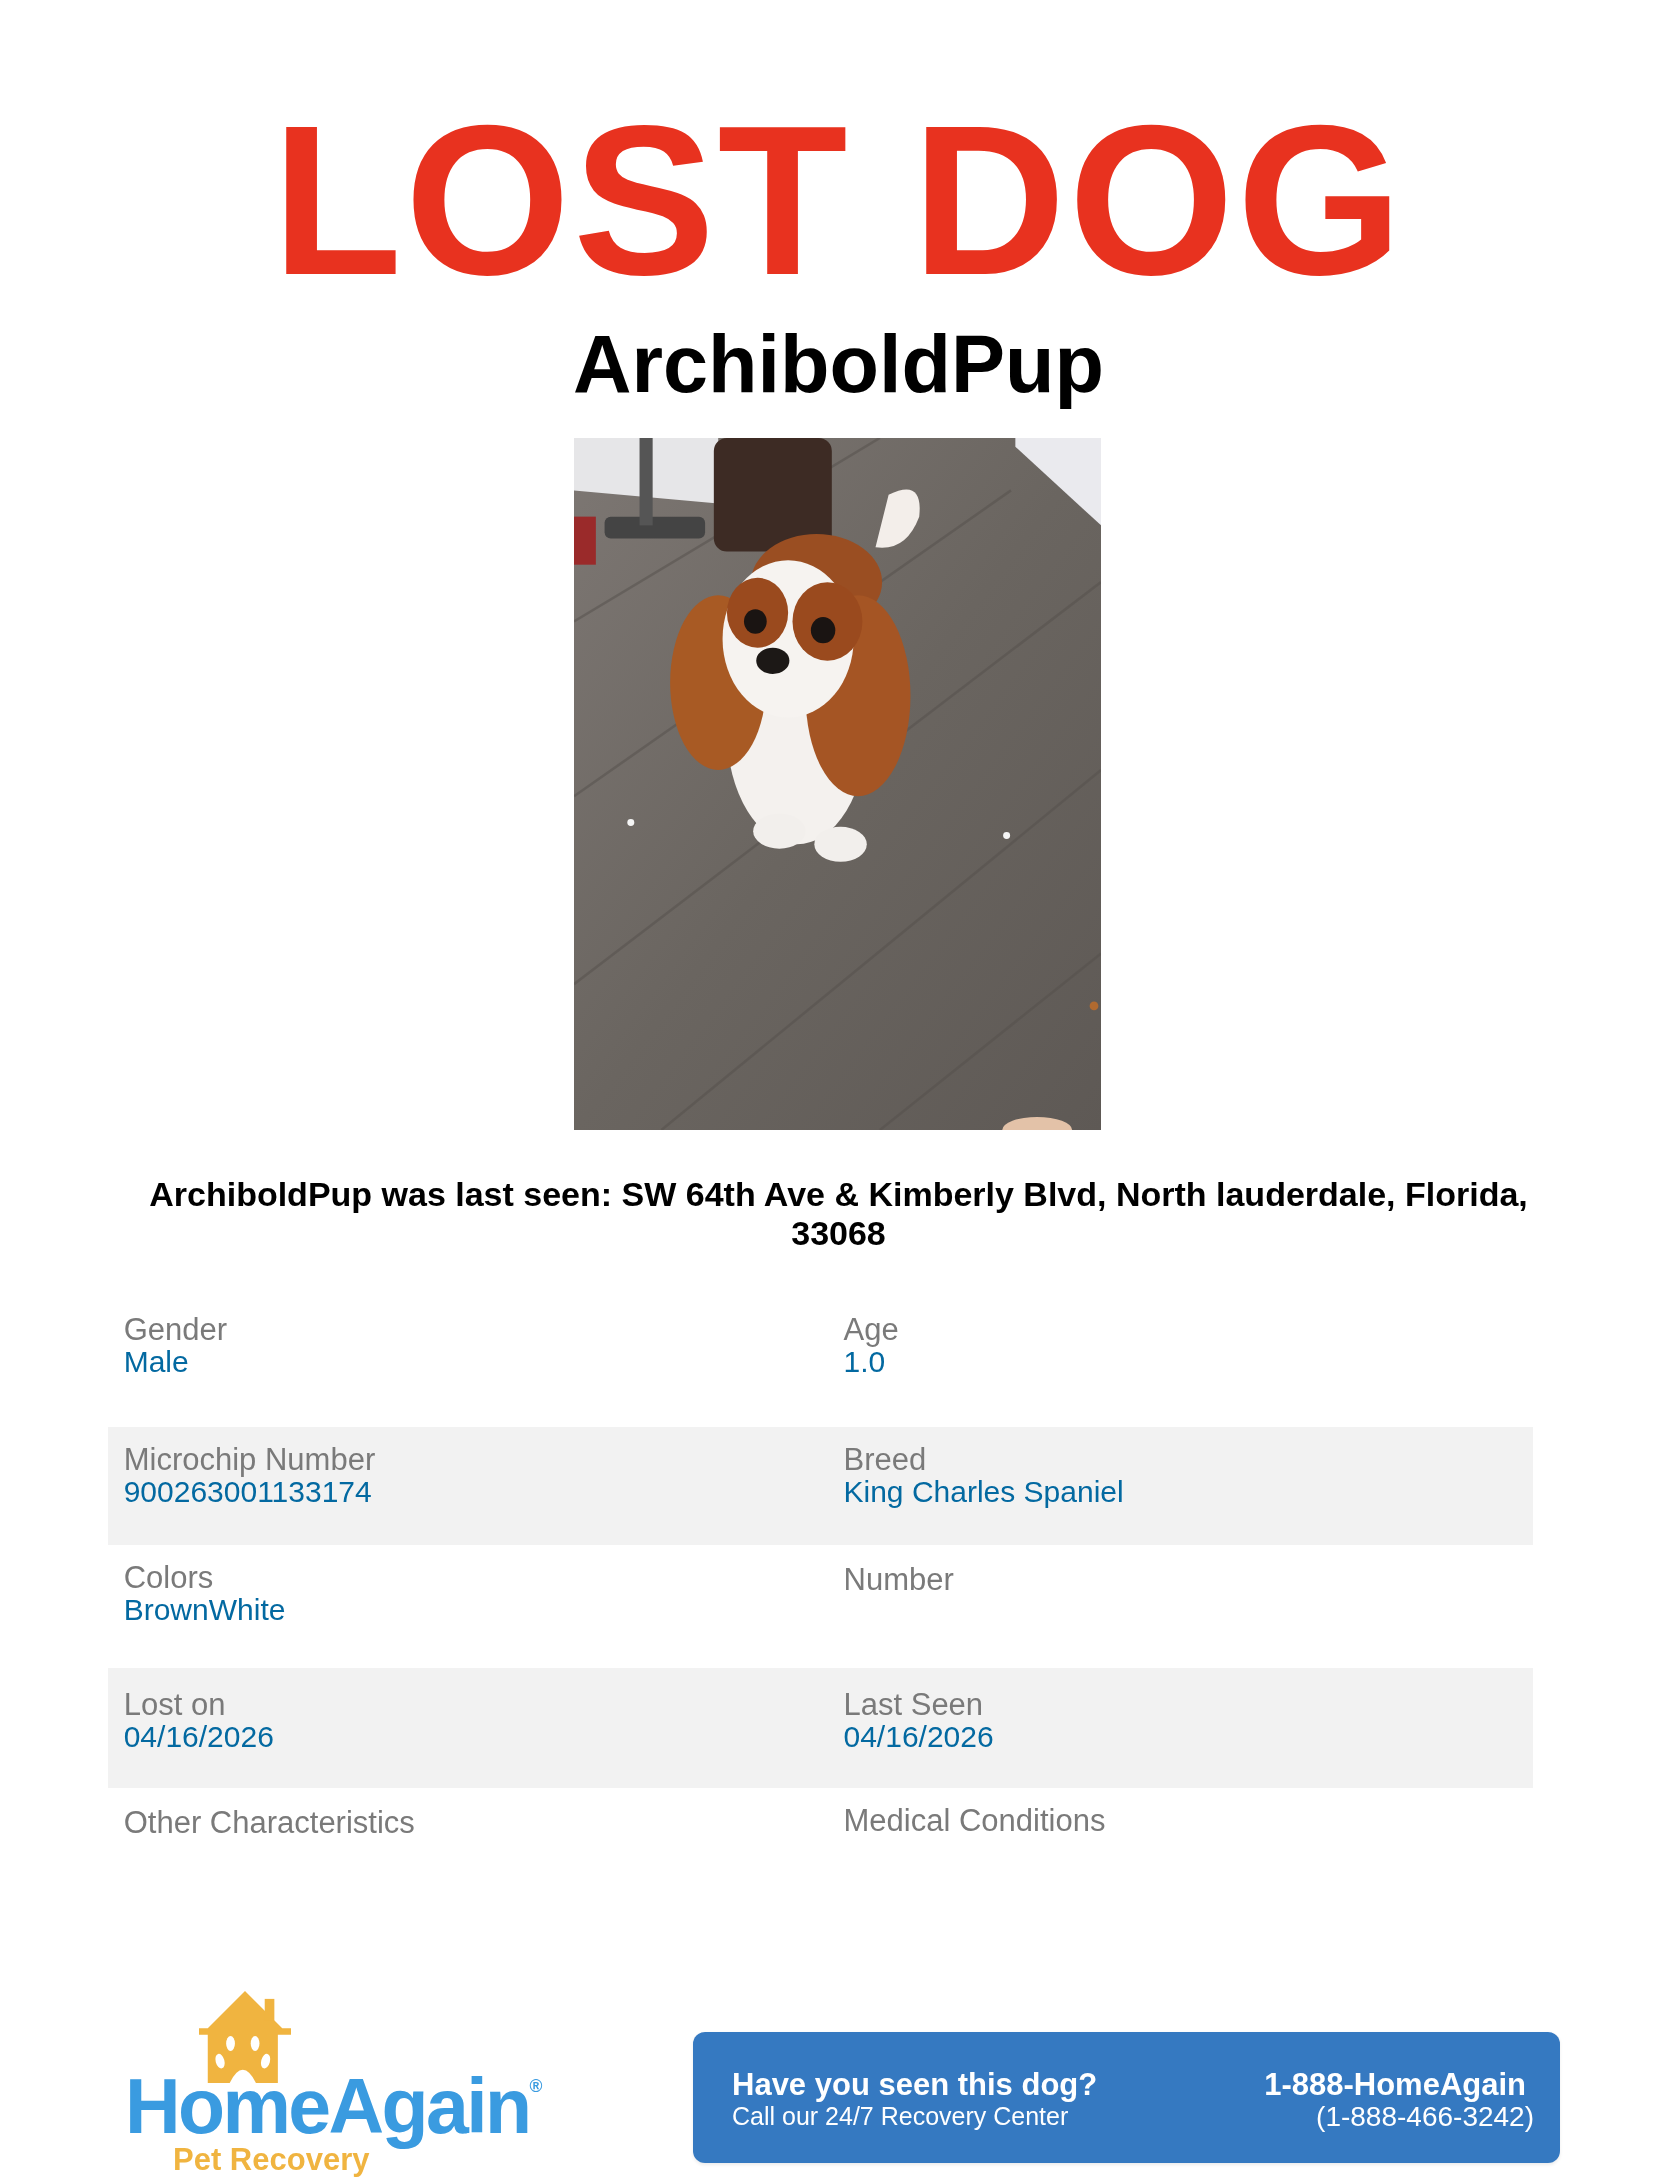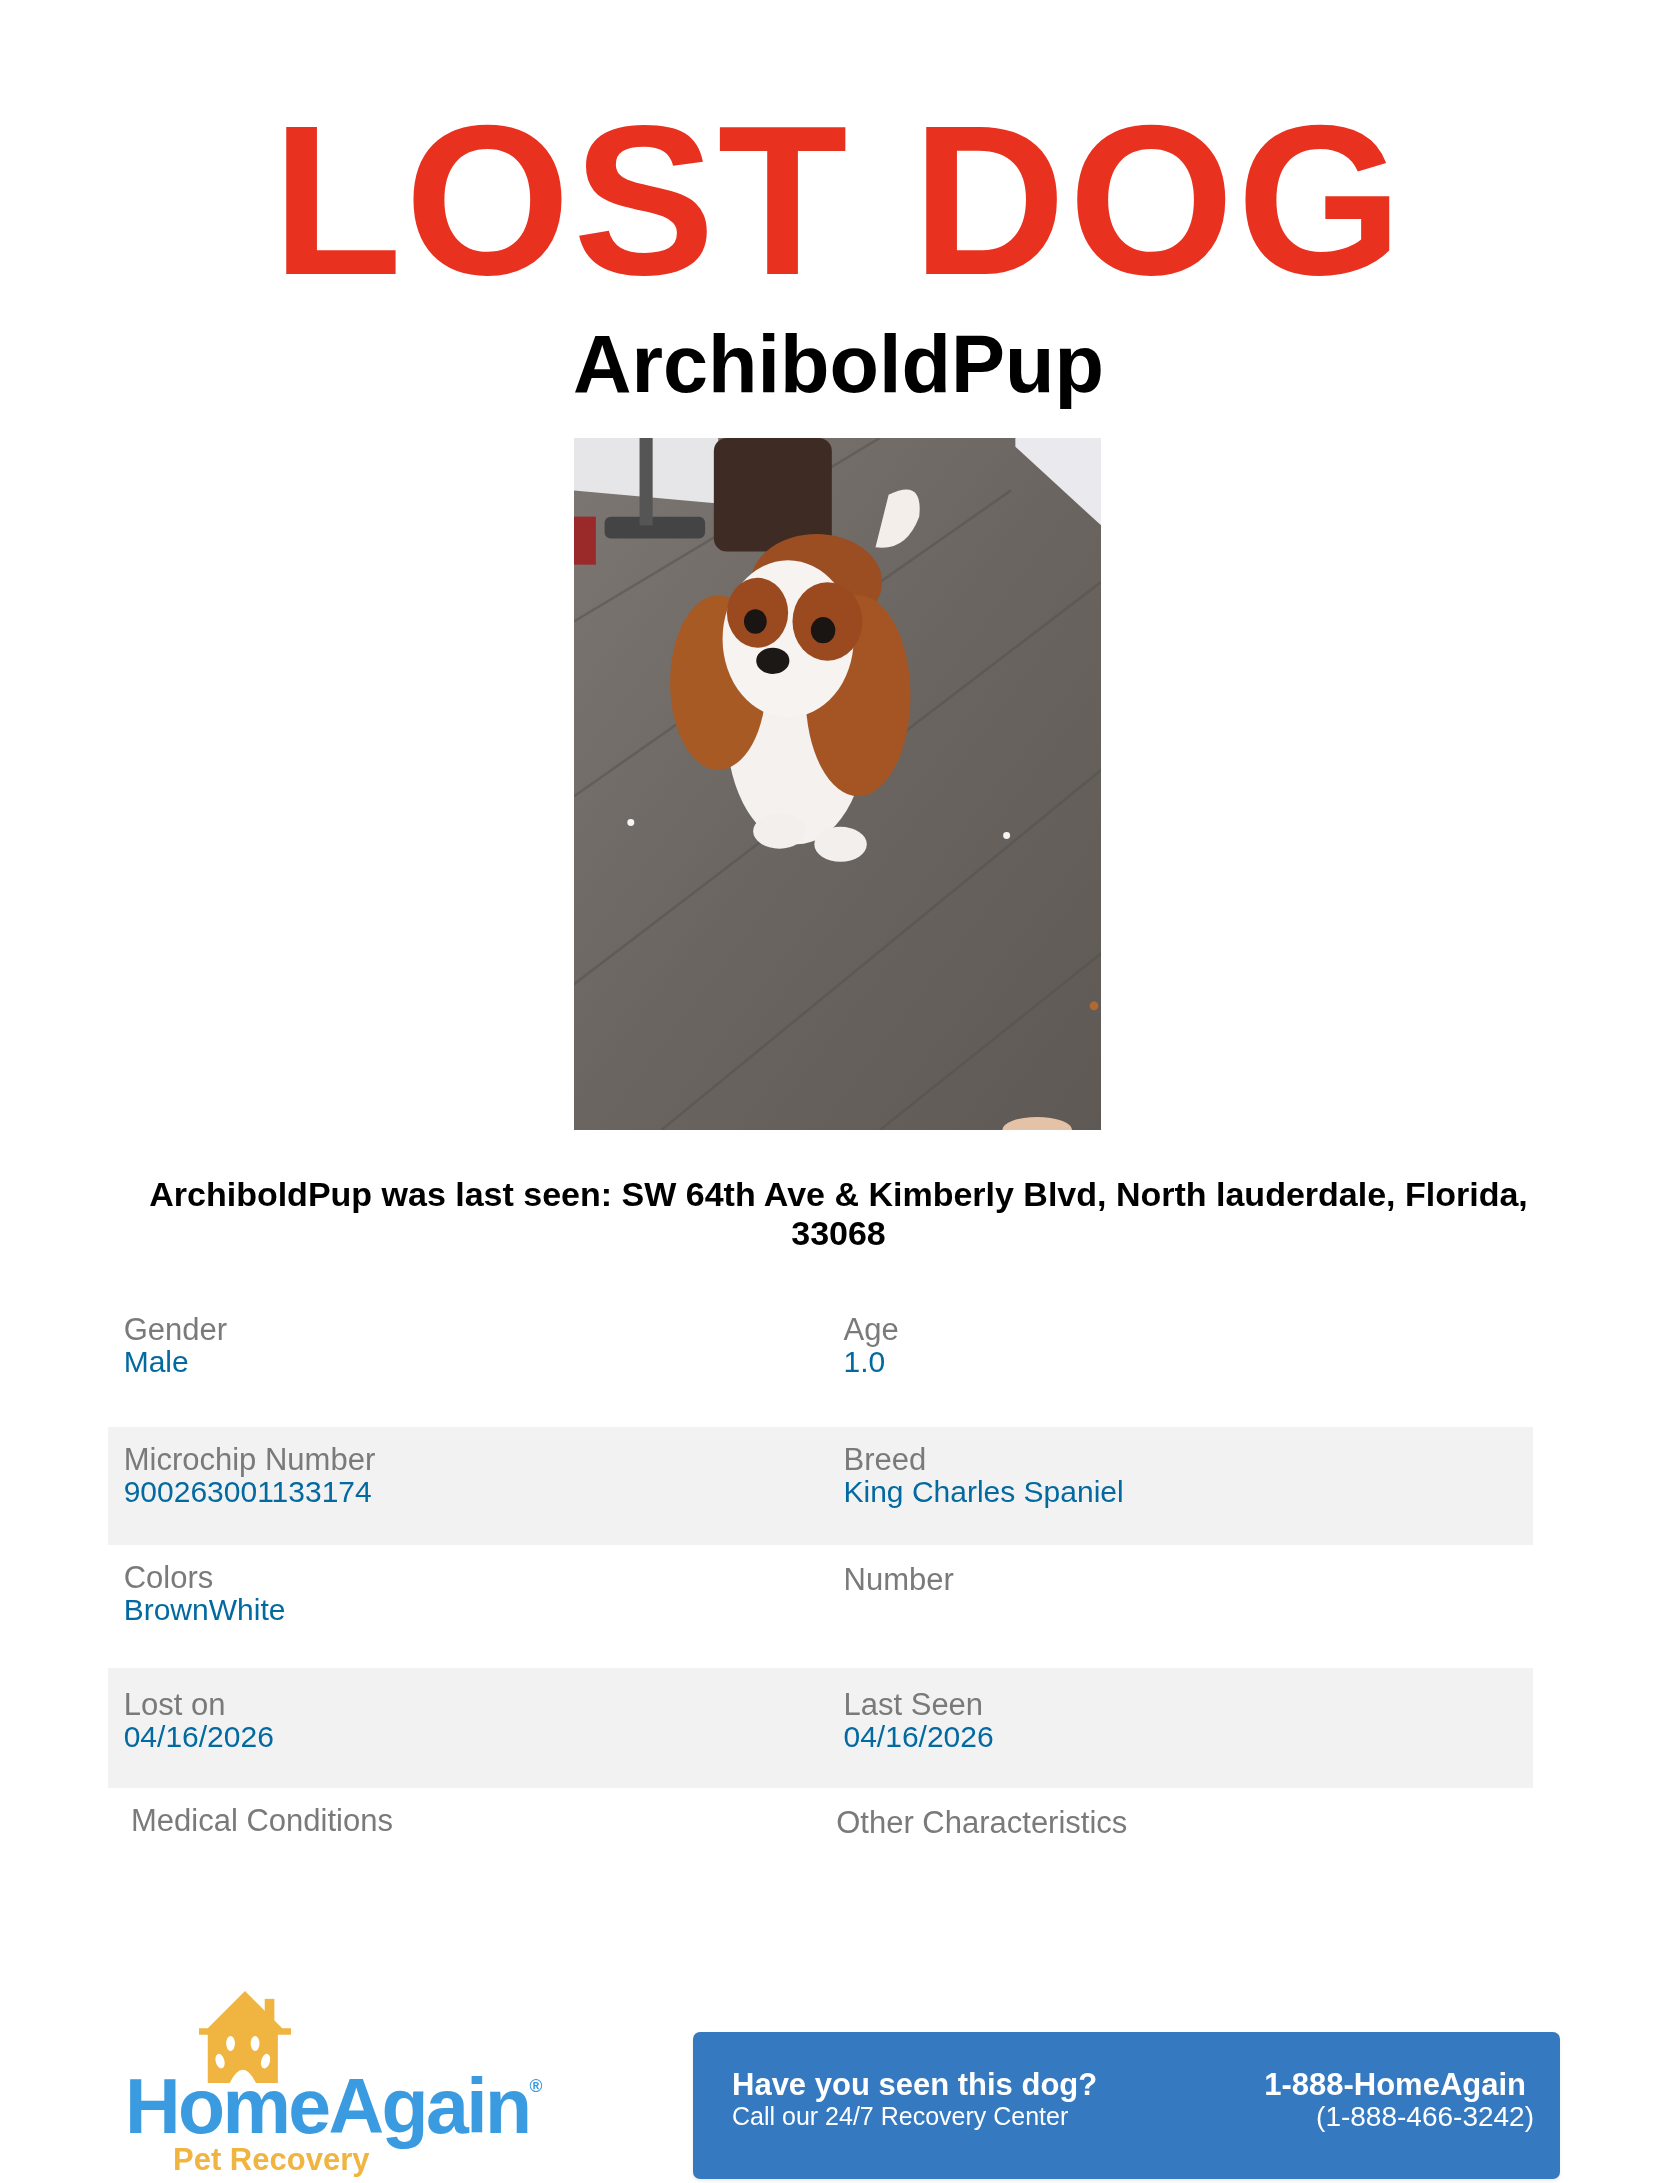--- a/index.html
+++ b/index.html
@@ -46,22 +46,22 @@
     position: absolute; left: 0; top: 76px; font-weight: bold;
     font-size: 77px; line-height: 79px; color: #3A9BE0; letter-spacing: -2.6px;
   }
   .logo-reg { font-size: 17.5px; vertical-align: top; letter-spacing: 0; line-height: 39px; }
   .logo-sub {
     position: absolute; left: 48px; top: 151px; font-weight: bold;
     font-size: 31px; line-height: 35px; color: #F0B440;
   }
 
   .cta {
-    left: 693px; top: 2032px; width: 867px; height: 147px;
-    background: #3579C1; border-radius: 7px; color: #fff;
+    left: 693px; top: 2032px; width: 867px; height: 131px;
+    background: #3579C1; border-radius: 12px; color: #fff;
     box-shadow: 0 1.7px 3.5px rgba(0,0,0,0.08);
   }
   .cta-q { position: absolute; left: 39px; top: 35px; font-weight: bold; font-size: 31px; line-height: 35px; }
   .cta-sub { position: absolute; left: 39px; top: 70px; font-size: 25px; line-height: 29px; }
   .cta-phone { position: absolute; right: 34px; top: 35px; font-weight: bold; font-size: 31px; line-height: 35px; text-align: center; }
   .cta-num { position: absolute; right: 26px; top: 70px; font-size: 28px; line-height: 29px; text-align: right; }
 </style>
 </head>
 <body>
 
@@ -148,26 +148,26 @@
     <div class="cell">
       <div class="label">Lost on</div>
       <div class="value">04/16/2026</div>
     </div>
     <div class="cell right">
       <div class="label">Last Seen</div>
       <div class="value">04/16/2026</div>
     </div>
   </div>
   <div class="row r5">
+    <div class="cell">
+      <div class="label" style="margin-top:2.6px">Other Characteristics</div>
+      <div class="value"></div>
+    </div>
     <div class="cell right">
       <div class="label">Medical Conditions</div>
-      <div class="value"></div>
-    </div>
-    <div class="cell">
-      <div class="label" style="margin-top:2.6px">Other Characteristics</div>
       <div class="value"></div>
     </div>
   </div>
 </div>
 
 <div class="abs logo">
   <svg class="logo-house" viewBox="0 0 210 210">
     <polygon points="105,0 190,85 210,85 210,100 180,100 180,210 20,210 20,100 0,100 0,85 20,85" fill="#F0B440"></polygon>
     <rect x="150" y="18" width="22" height="50" fill="#F0B440"></rect>
     <ellipse cx="72" cy="120" rx="10" ry="17" fill="#fff"></ellipse>

